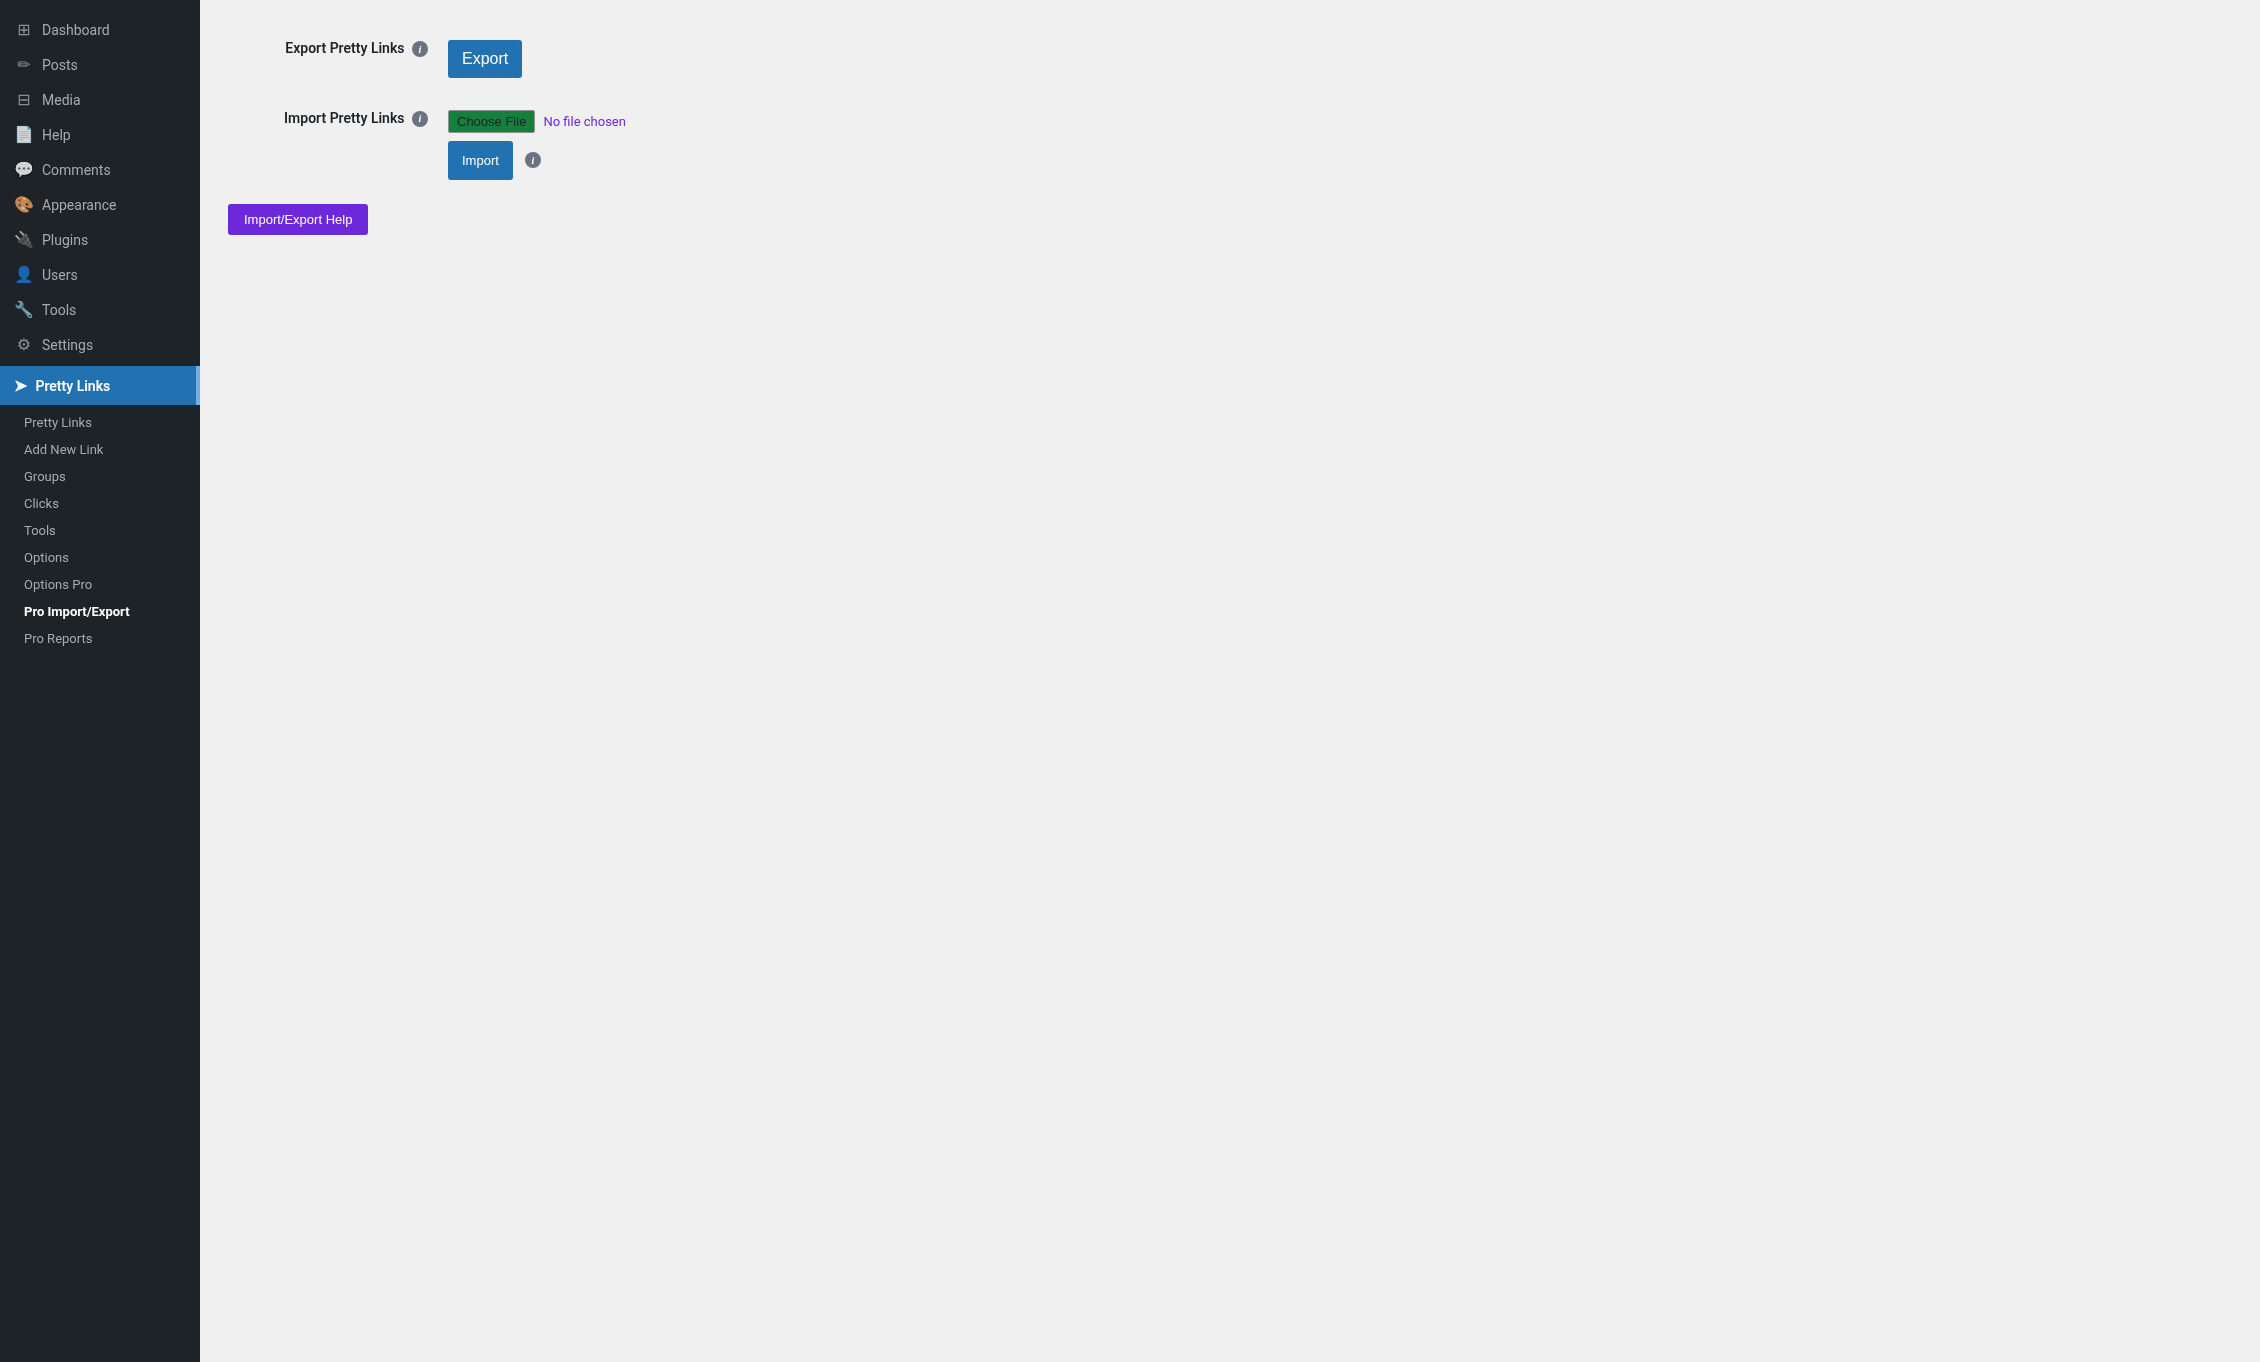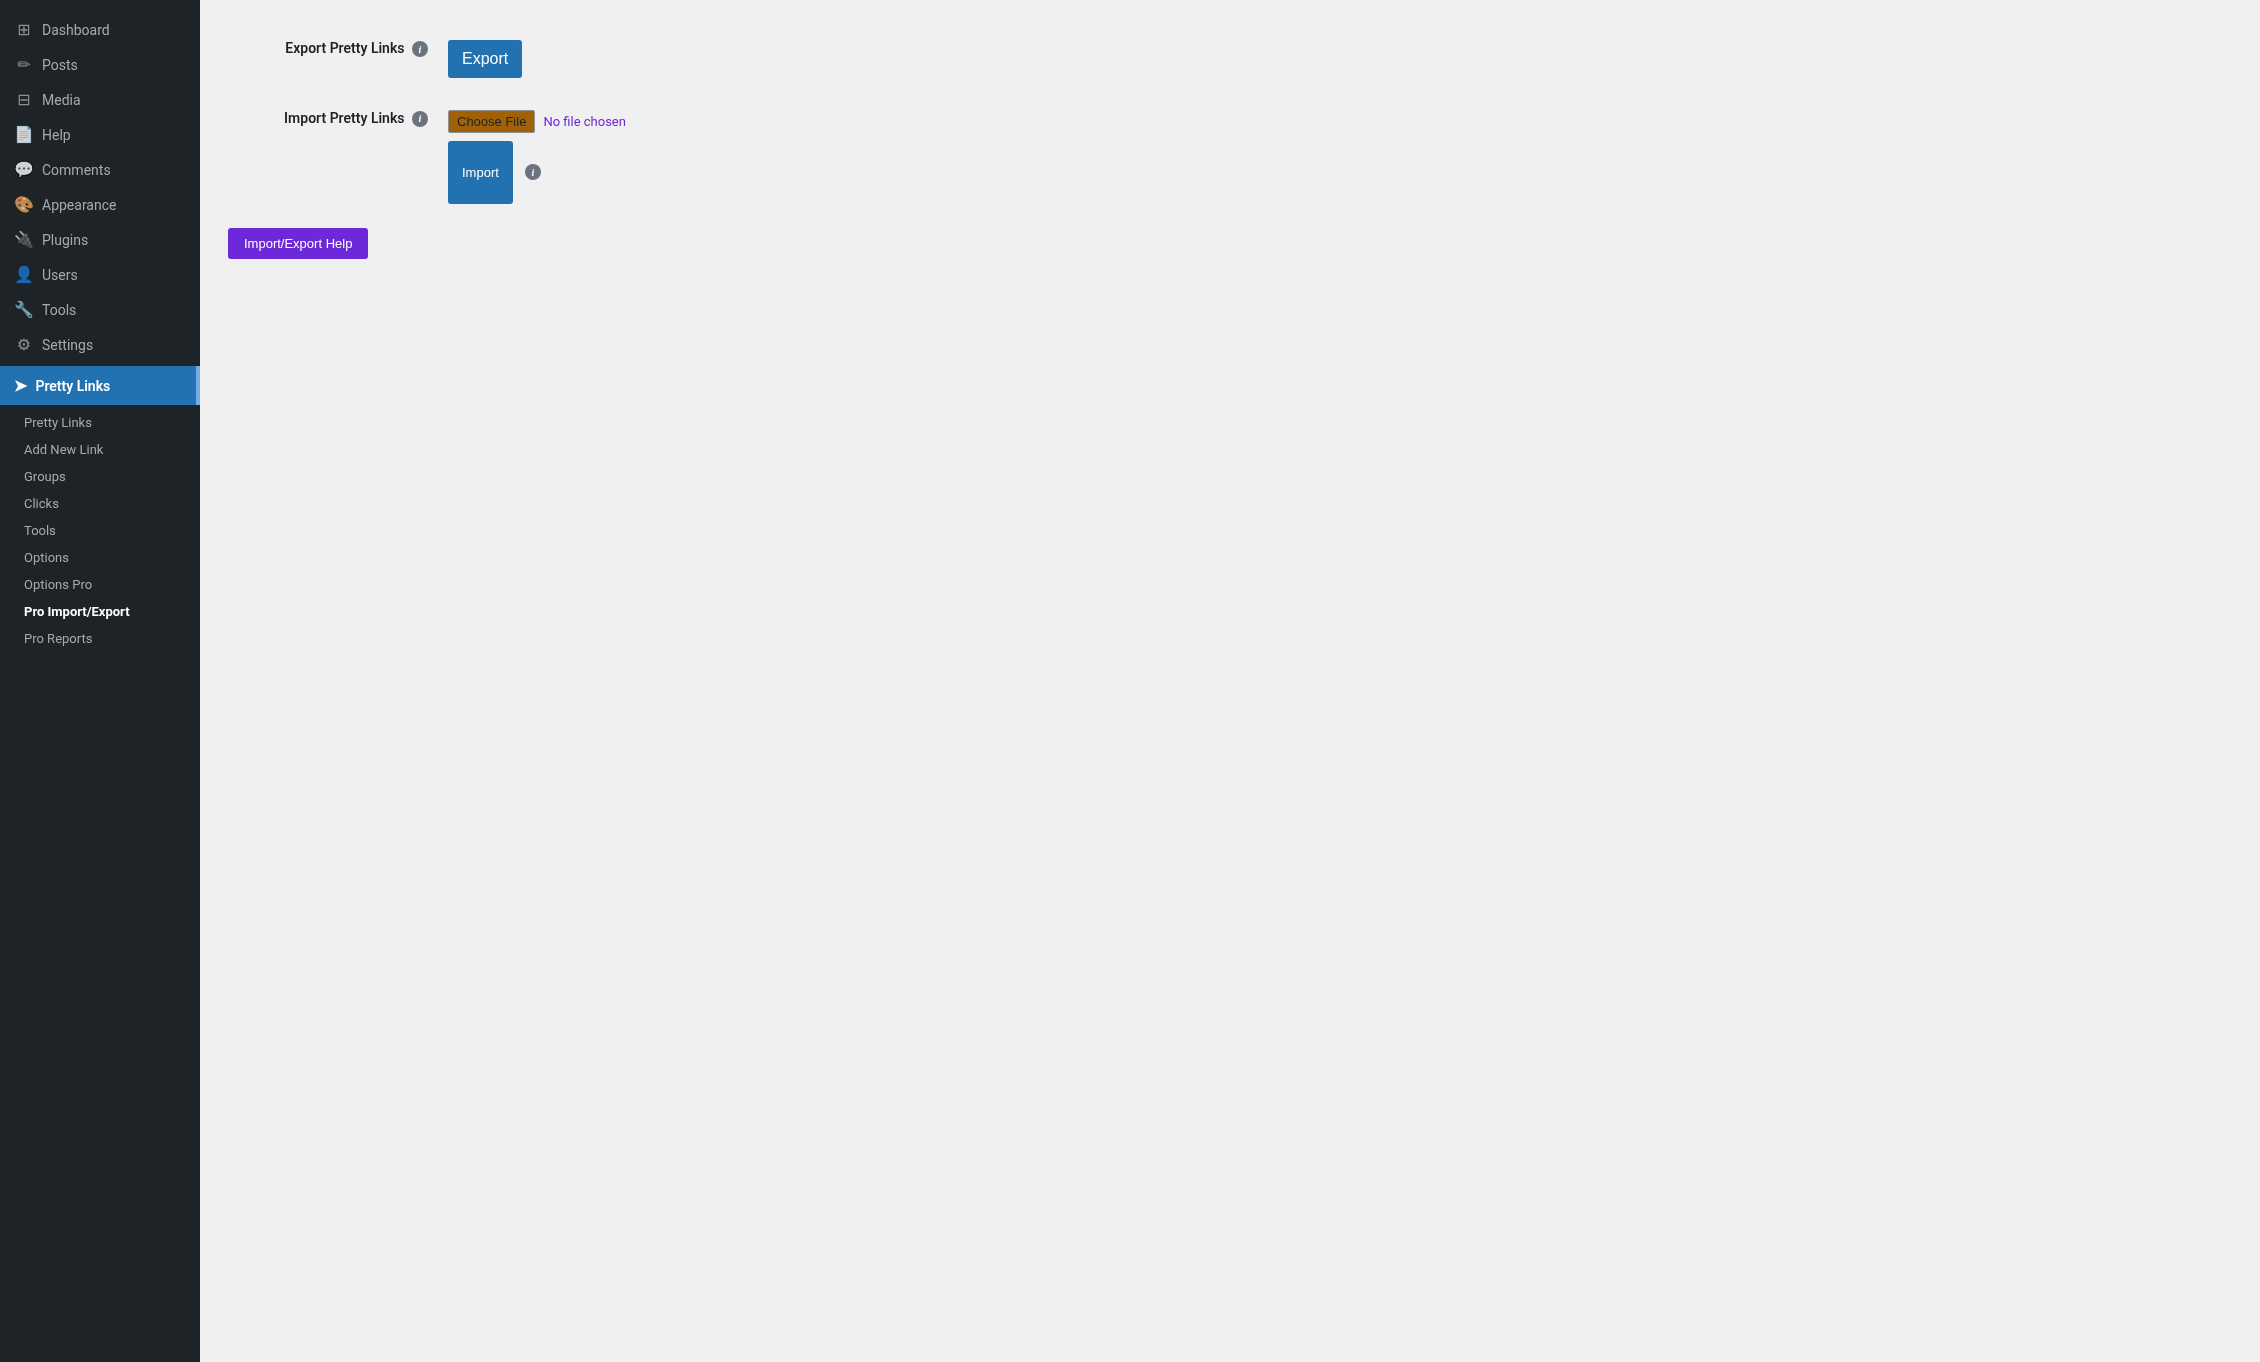--- a/index.html
+++ b/index.html
@@ -136,21 +136,21 @@
       cursor: pointer;
       font-size: 16px;
       font-weight: 400;
       line-height: 1.6;
     }
 
     .btn-secondary {
       background: #2271b1;
       color: #fff;
       border: none;
-      padding: 24px 14px;
+      padding: 12px 14px;
       border-radius: 3px;
       cursor: pointer;
       font-size: 13px;
     }
 
     .btn-help {
       background: #6d28d9;
       color: #fff;
       border: none;
       padding: 8px 16px;
@@ -159,21 +159,21 @@
       font-size: 13px;
       margin-top: 8px;
     }
 
     .file-input-wrapper {
       display: inline-flex;
       align-items: center;
       gap: 8px;
     }
     .file-choose-btn {
-      background: #a16207;
+      background: #15803d;
       border: 1px solid #8c8f94;
       padding: 3px 8px;
       border-radius: 2px;
       cursor: pointer;
       font-size: 13px;
       color: #1d2327;
     }
     .file-chosen-text {
       color: #6d28d9;
       font-size: 13px;

